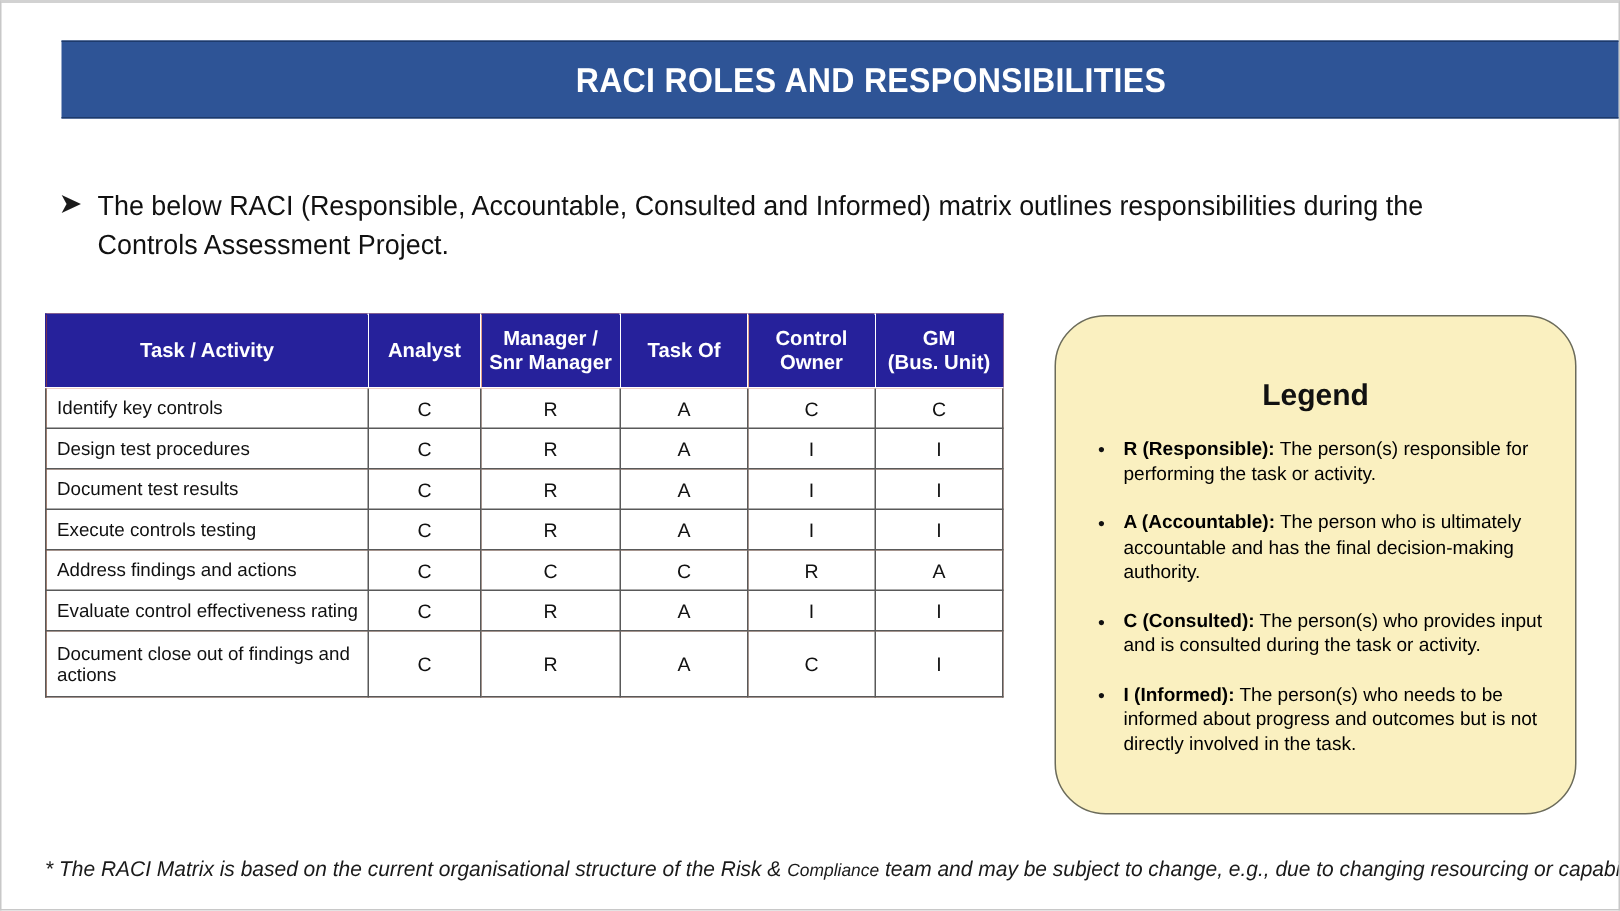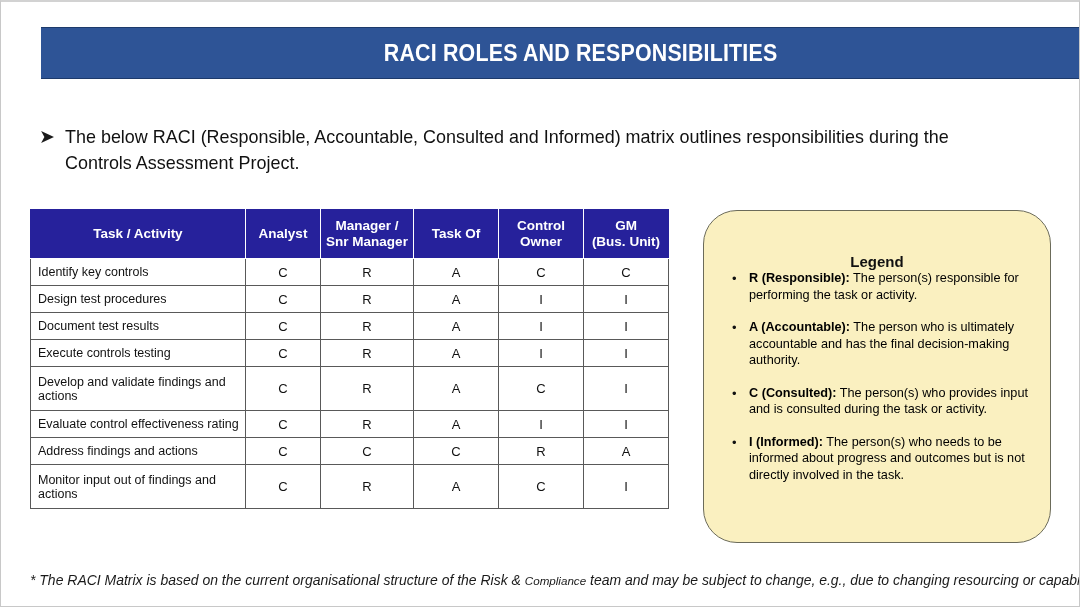--- a/index.html
+++ b/index.html
@@ -127,24 +127,24 @@
     width: 348px;
     height: 333px;
     background: #FAF0C0;
     border: 1px solid #6b6b5a;
     border-radius: 34px;
     box-sizing: border-box;
     padding: 42px 16px 10px 16px;
   }
   .legend-title {
     text-align: center;
-    font-size: 15px;
+    font-size: 20px;
     font-weight: bold;
     color: #111111;
-    margin-bottom: 0;
+    margin-bottom: 15px;
   }
   .legend-item {
     display: flex;
     align-items: flex-start;
     margin: 0 0 16px 0;
     padding-left: 12px;
   }
   .legend-bullet {
     flex: 0 0 17px;
     font-size: 13px;
@@ -241,46 +241,38 @@
           <td class="mark">I</td>
         </tr>
         <tr class="norm">
           <td class="task">Execute controls testing</td>
           <td class="mark">C</td>
           <td class="mark">R</td>
           <td class="mark">A</td>
           <td class="mark">I</td>
           <td class="mark">I</td>
         </tr>
+        <tr class="norm">
+          <td class="task">Address findings and actions</td>
+          <td class="mark">C</td>
+          <td class="mark">C</td>
+          <td class="mark">C</td>
+          <td class="mark">R</td>
+          <td class="mark">A</td>
+        </tr>
+        <tr class="norm">
+          <td class="task">Evaluate control effectiveness rating</td>
+          <td class="mark">C</td>
+          <td class="mark">R</td>
+          <td class="mark">A</td>
+          <td class="mark">I</td>
+          <td class="mark">I</td>
+        </tr>
         <tr class="tall">
-          <td class="task">Develop and validate findings and actions</td>
-          <td class="mark">C</td>
-          <td class="mark">R</td>
-          <td class="mark">A</td>
-          <td class="mark">C</td>
-          <td class="mark">I</td>
-        </tr>
-        <tr class="norm">
-          <td class="task">Evaluate control effectiveness rating</td>
-          <td class="mark">C</td>
-          <td class="mark">R</td>
-          <td class="mark">A</td>
-          <td class="mark">I</td>
-          <td class="mark">I</td>
-        </tr>
-        <tr class="norm">
-          <td class="task">Address findings and actions</td>
-          <td class="mark">C</td>
-          <td class="mark">C</td>
-          <td class="mark">C</td>
-          <td class="mark">R</td>
-          <td class="mark">A</td>
-        </tr>
-        <tr class="tall">
-          <td class="task">Monitor input out of findings and actions</td>
+          <td class="task">Document close out of findings and actions</td>
           <td class="mark">C</td>
           <td class="mark">R</td>
           <td class="mark">A</td>
           <td class="mark">C</td>
           <td class="mark">I</td>
         </tr>
       </tbody>
   </table>
 
   <div class="legend">

